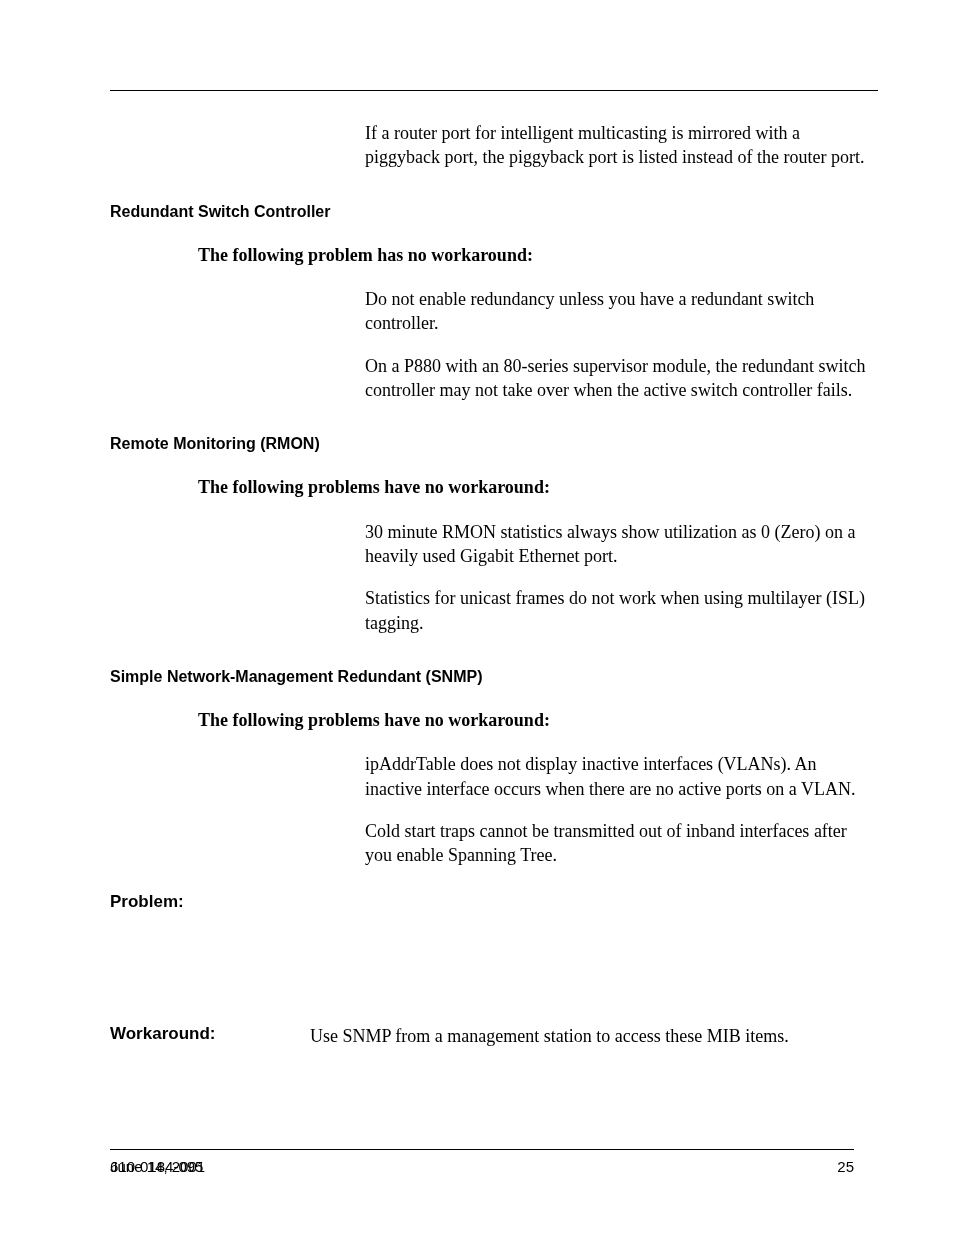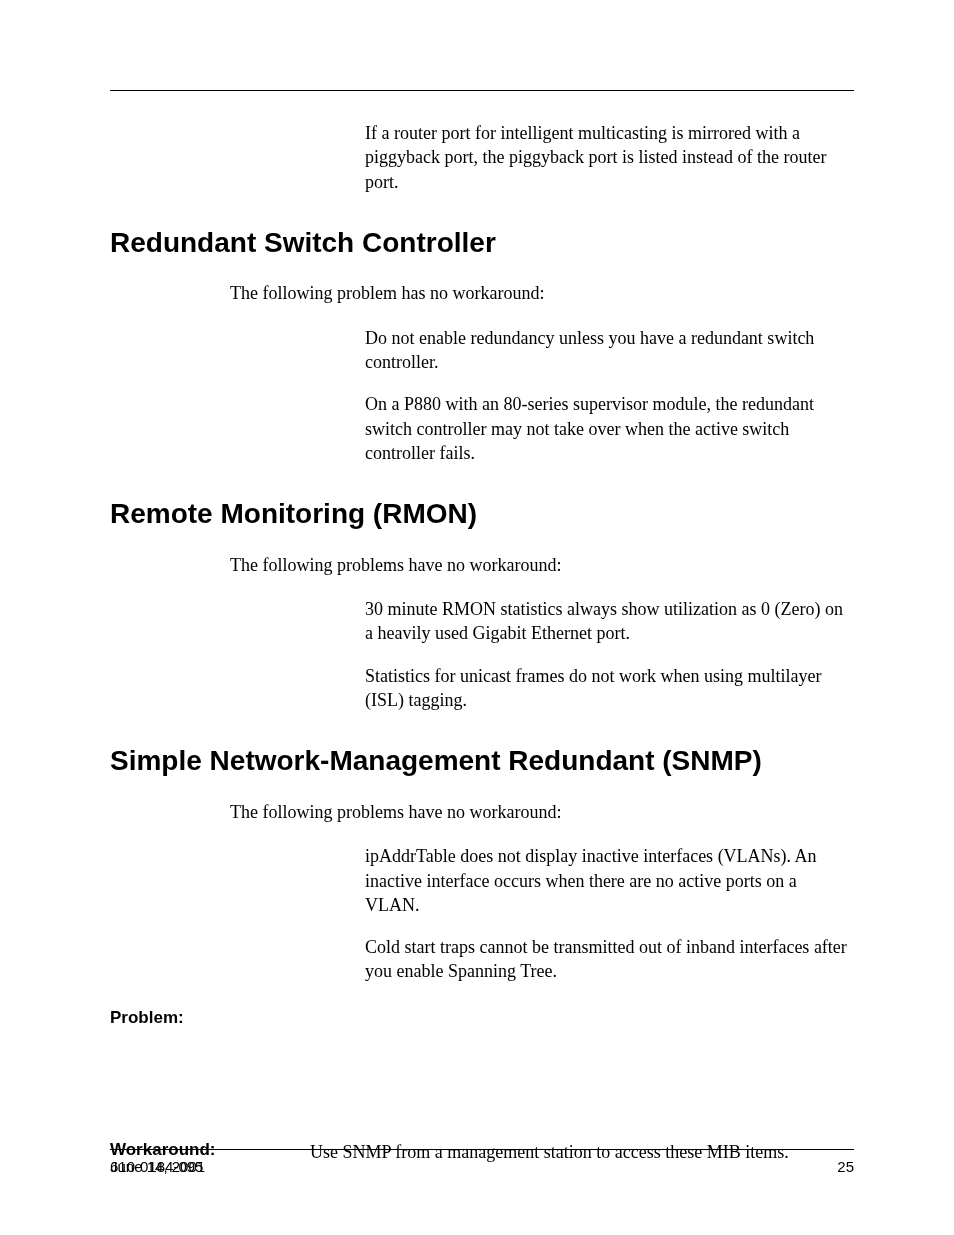--- a/index.html
+++ b/index.html
@@ -10,45 +10,46 @@
     body {
       font-family: Georgia, 'Times New Roman', serif;
       background: #ffffff;
       color: #000000;
       width: 954px;
       height: 1235px;
       position: relative;
       padding: 0;
     }
     .page {
-      padding: 90px 100px 60px 110px;
+      padding: 90px 76px 60px 110px;
       height: 100%;
       position: relative;
     }
     .top-rule {
       border-top: 1px solid #000;
       margin-bottom: 30px;
     }
     .indent-block {
       margin-left: 255px;
       margin-bottom: 18px;
       font-size: 18px;
       line-height: 1.35;
     }
     .intro-text {
-      margin-left: 120px;
+      margin-left: 88px;
       margin-bottom: 20px;
       margin-top: 22px;
       font-size: 18px;
       line-height: 1.35;
+      font-weight: bold;
     }
     h2.section-heading {
       font-family: Verdana, Geneva, Arial, sans-serif;
       font-weight: bold;
-      font-size: 28px;
+      font-size: 16px;
       margin-top: 32px;
       margin-bottom: 0;
       line-height: 1.2;
     }
     .labeled-row {
       display: flex;
       margin-top: 24px;
       margin-bottom: 18px;
     }
     .labeled-row .label {

